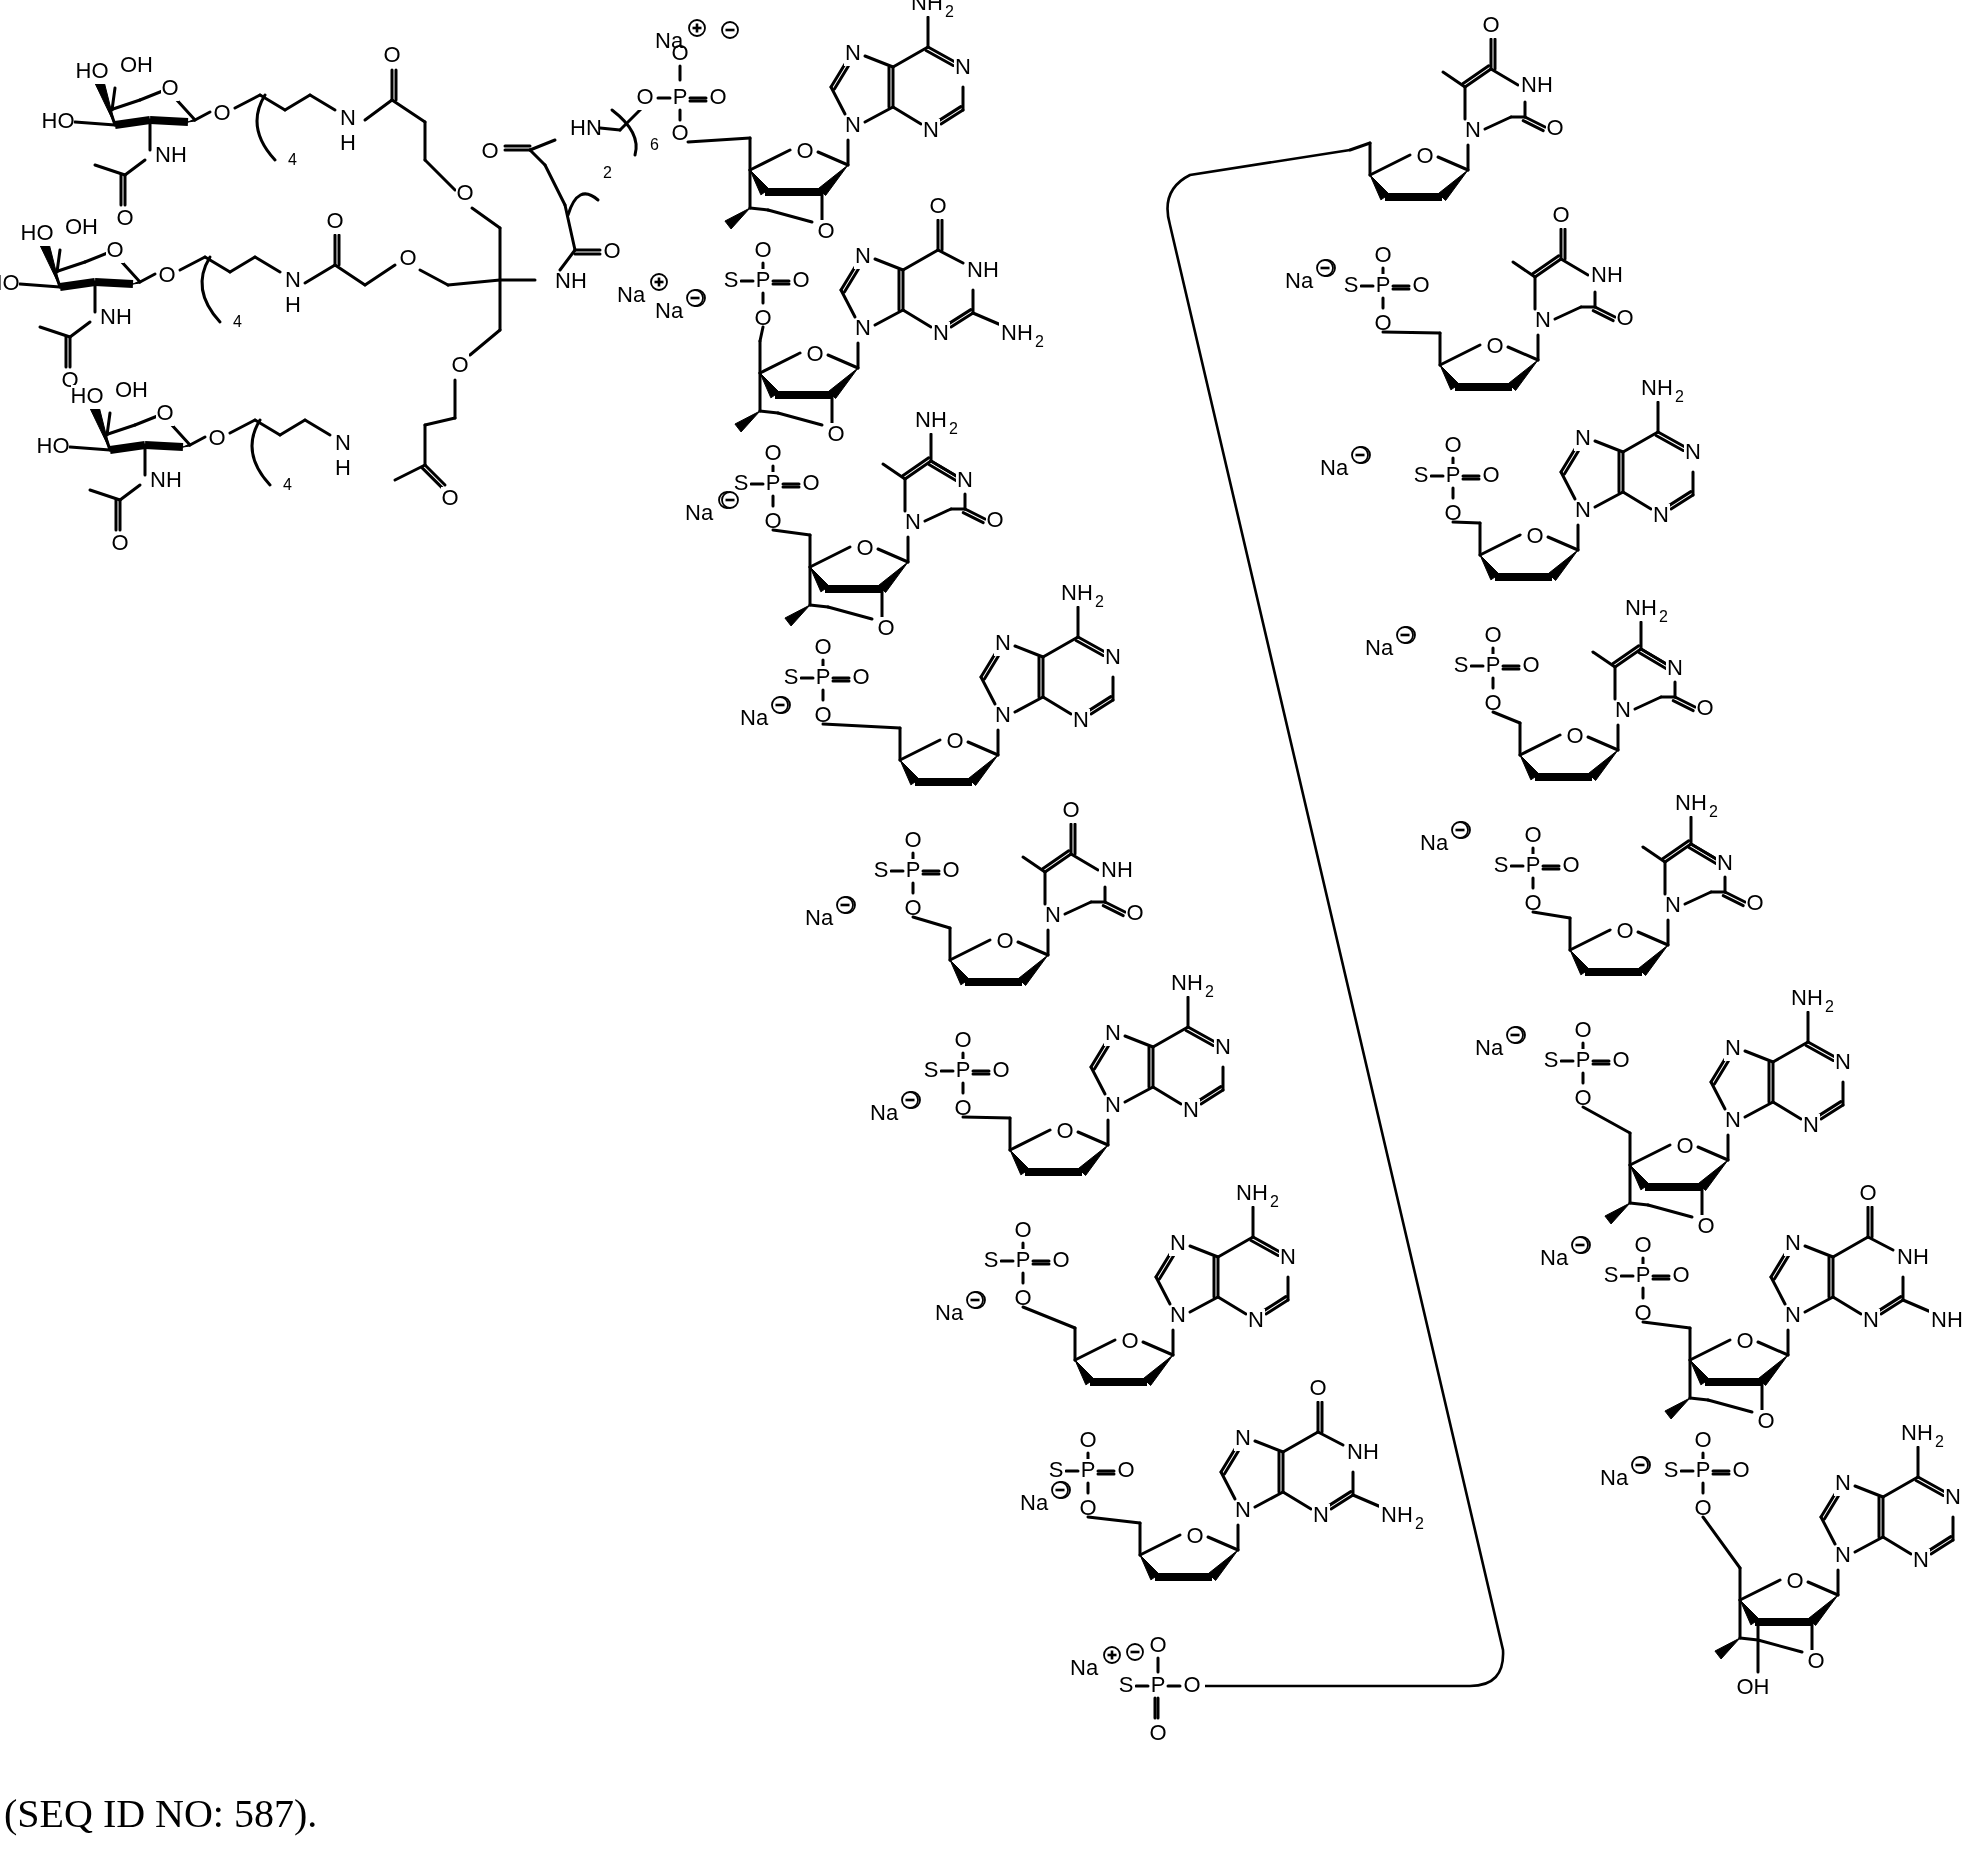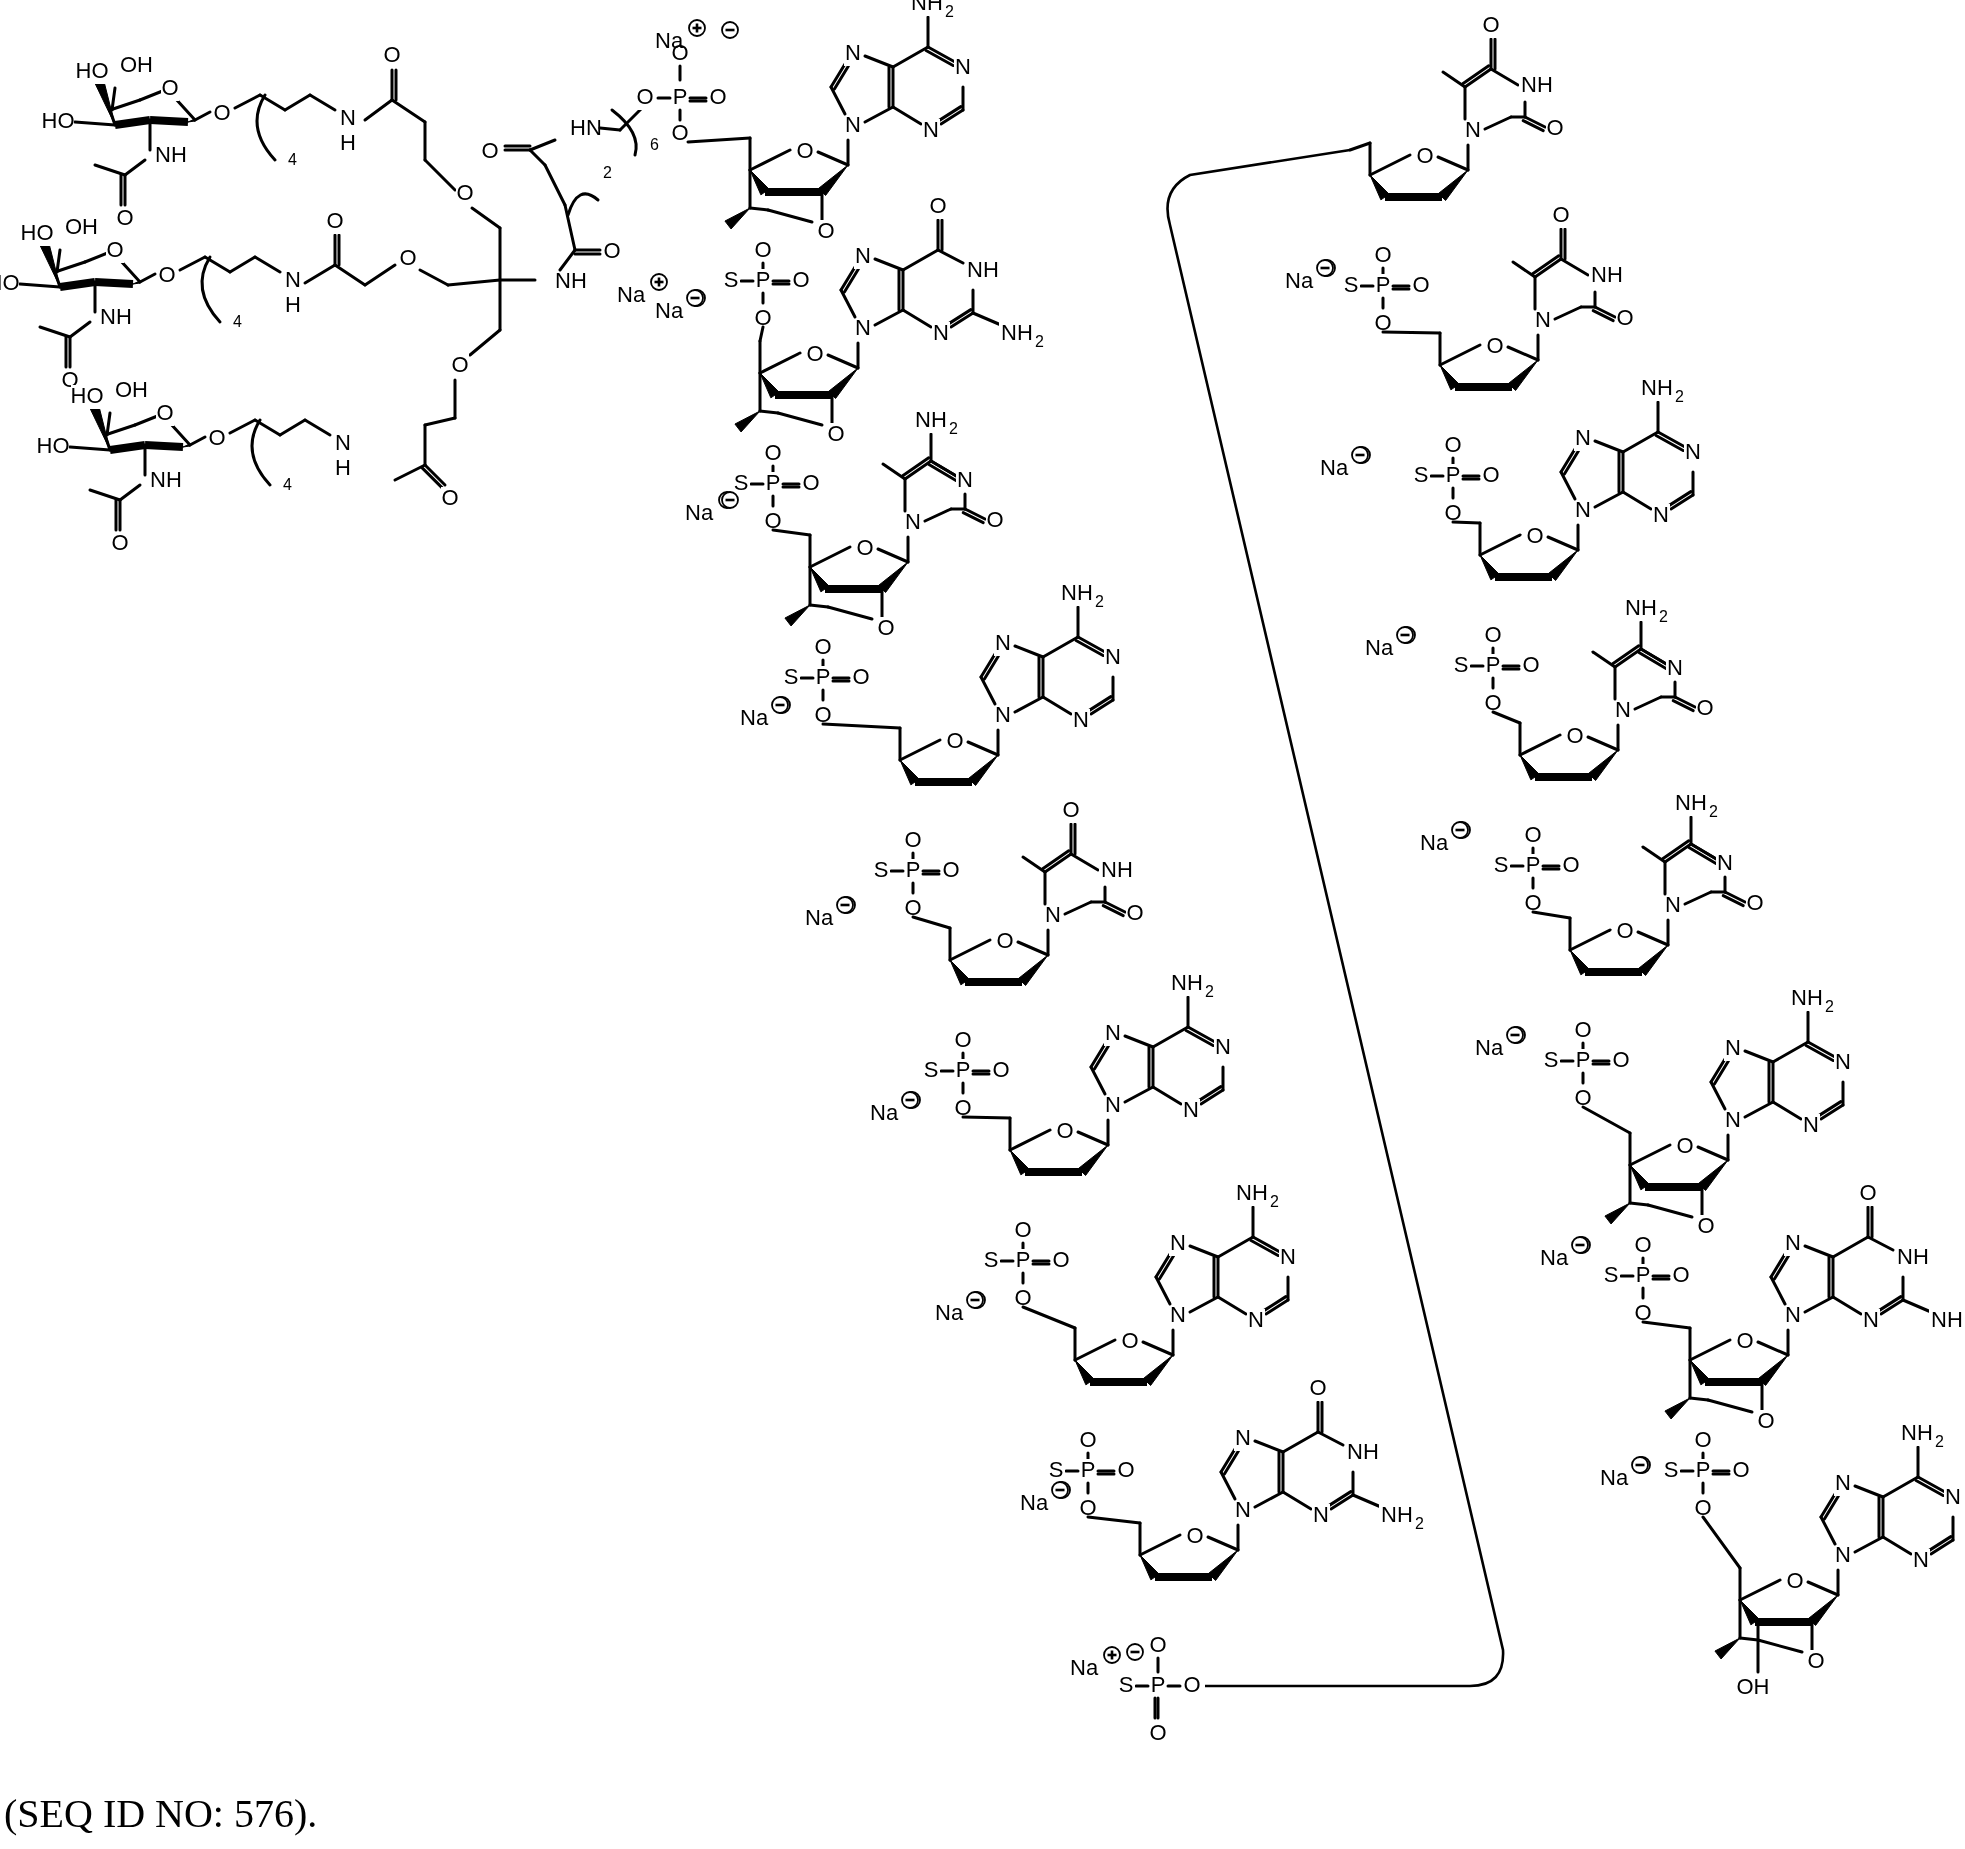--- a/index.html
+++ b/index.html
@@ -1276,13 +1276,13 @@
         <line x1="1758" y1="1622" x2="1758" y2="1672" class="bond"></line>
         <rect x="1737" y="1676" width="32" height="24" class="atomw"></rect>
         <text x="1753" y="1694" class="atom" text-anchor="middle">OH</text>
       </g>
       <g>
         <line x1="1350" y1="150" x2="1370" y2="143" class="bond"></line>
       </g>
     </g>
   </svg>
 
-<div id="caption">(SEQ ID NO: 576).</div>
+<div id="caption">(SEQ ID NO: 587).</div>
 
 </body></html>

